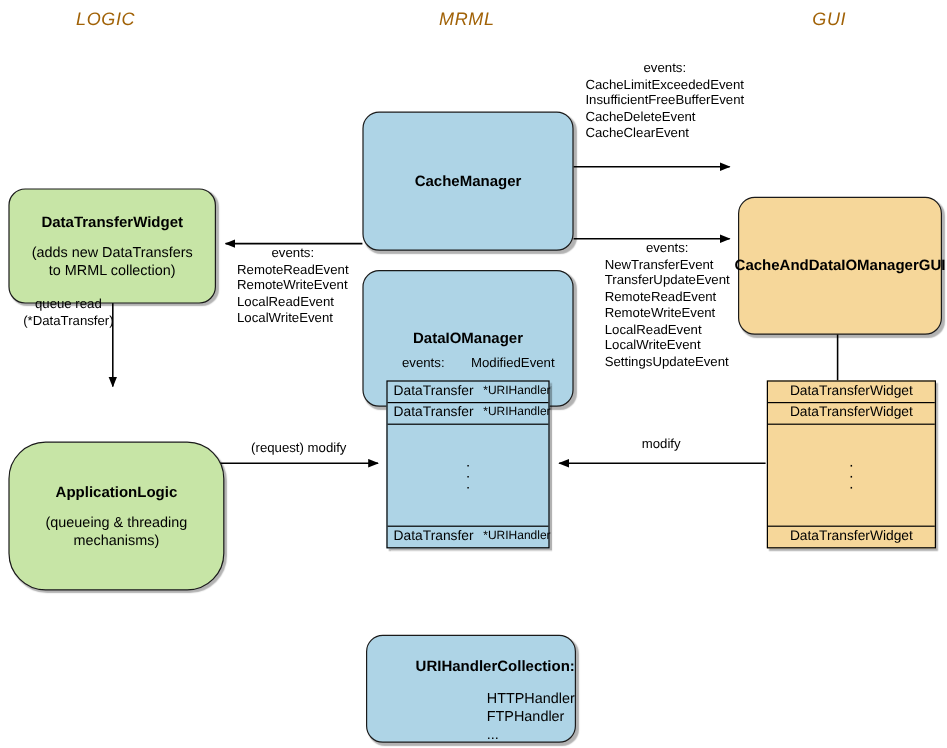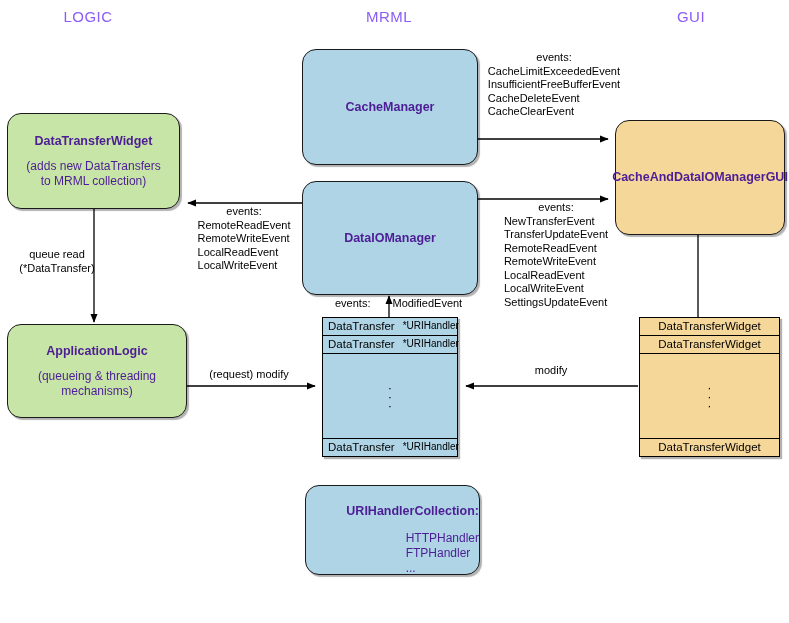--- a/index.html
+++ b/index.html
@@ -13,38 +13,40 @@
   #canvas {
     position: relative;
     width: 789px;
     height: 623px;
     background: #ffffff;
     overflow: hidden;
   }
   .col-header {
     position: absolute;
     font-size: 15px;
-    color: #8b5cf6;
+    color: #a16207;
     letter-spacing: 0.5px;
     white-space: nowrap;
     text-align: right;
     transform: translateX(-50%);
+    font-style: italic;
   }
   .node {
     position: absolute;
     box-sizing: border-box;
     border: 1.6px solid #1a1a1a;
     border-radius: 14px;
     display: flex;
     flex-direction: column;
     align-items: center;
     justify-content: center;
     text-align: center;
-    color: #4c1d95;
+    color: #000000;
     box-shadow: 2px 2px 1px rgba(0,0,0,0.30);
+    margin-top: 44px;
   }
   .node .title {
     font-weight: bold;
     font-size: 12.5px;
     line-height: 1.2;
   }
   .node .sub {
     font-size: 12px;
     line-height: 1.25;
     margin-top: 10px;
@@ -159,21 +161,21 @@
   </svg>
 
   <div class="node green" style="left:7px; top:113px; width:173px; height:96px;">
     <div class="title">DataTransferWidget</div>
     <div class="sub">
       <span>(adds new DataTransfers</span><br>
       <span>to MRML collection)</span>
     </div>
   </div>
 
-  <div class="node green" style="left:7px; top:324px; width:180px; height:94px;">
+  <div class="node green" style="left:7px; top:324px; width:180px; height:124px;border-radius:31px;">
     <div class="title">ApplicationLogic</div>
     <div class="sub">
       <span>(queueing &amp; threading</span><br>
       <span>mechanisms)</span>
     </div>
   </div>
 
   <div class="node blue" style="left:302px; top:49px; width:176px; height:116px;">
     <div class="title">CacheManager</div>
   </div>

